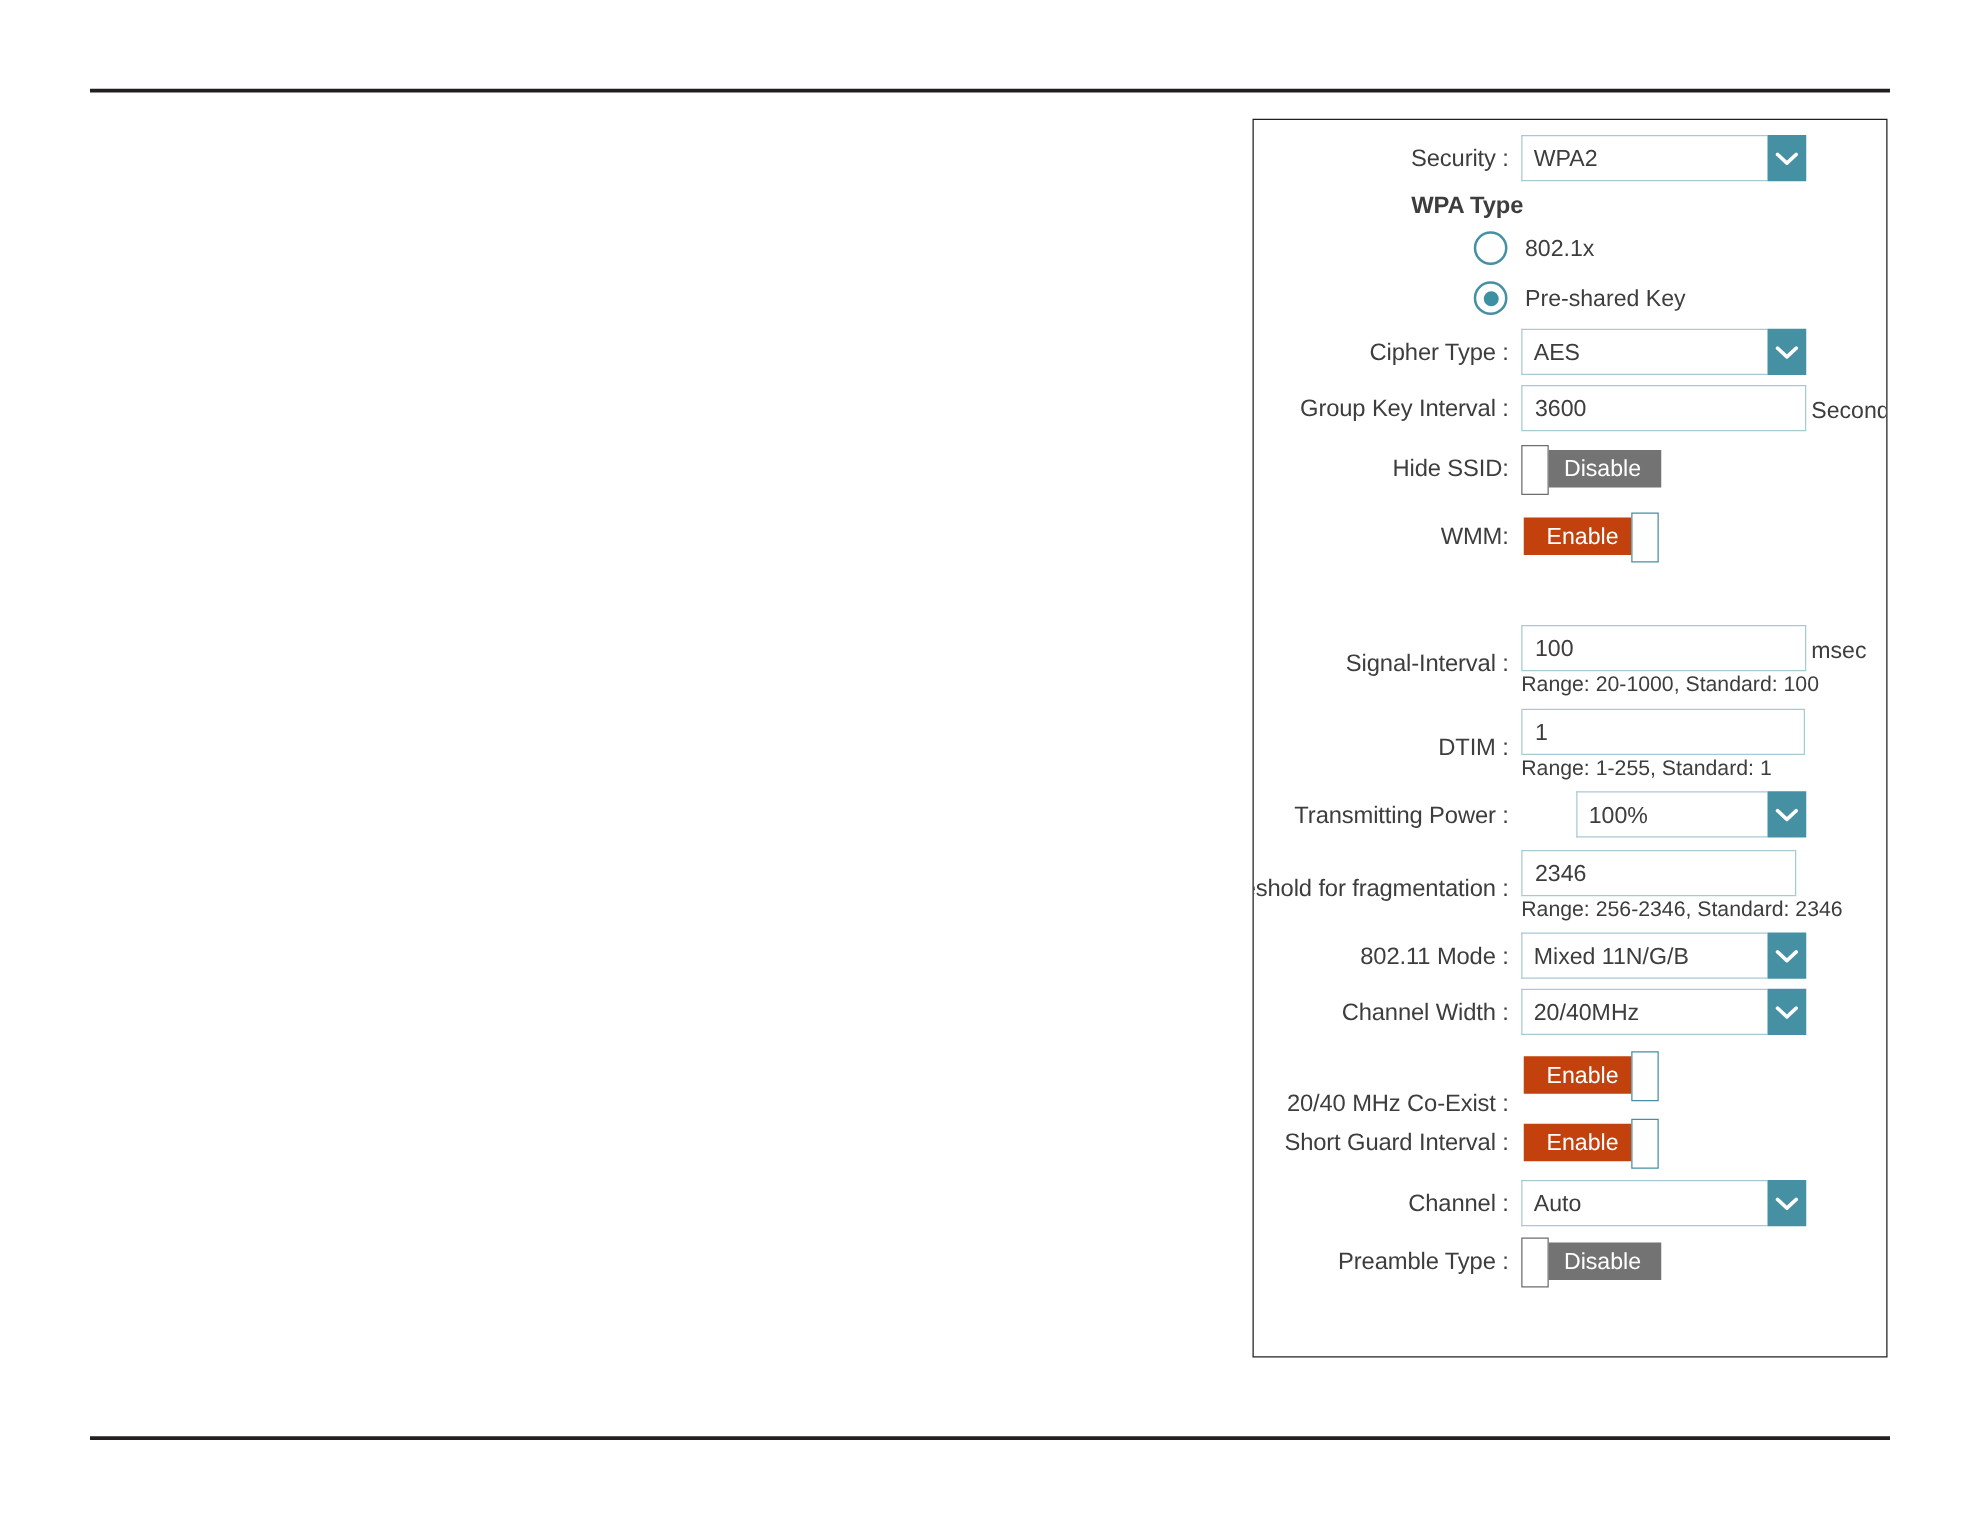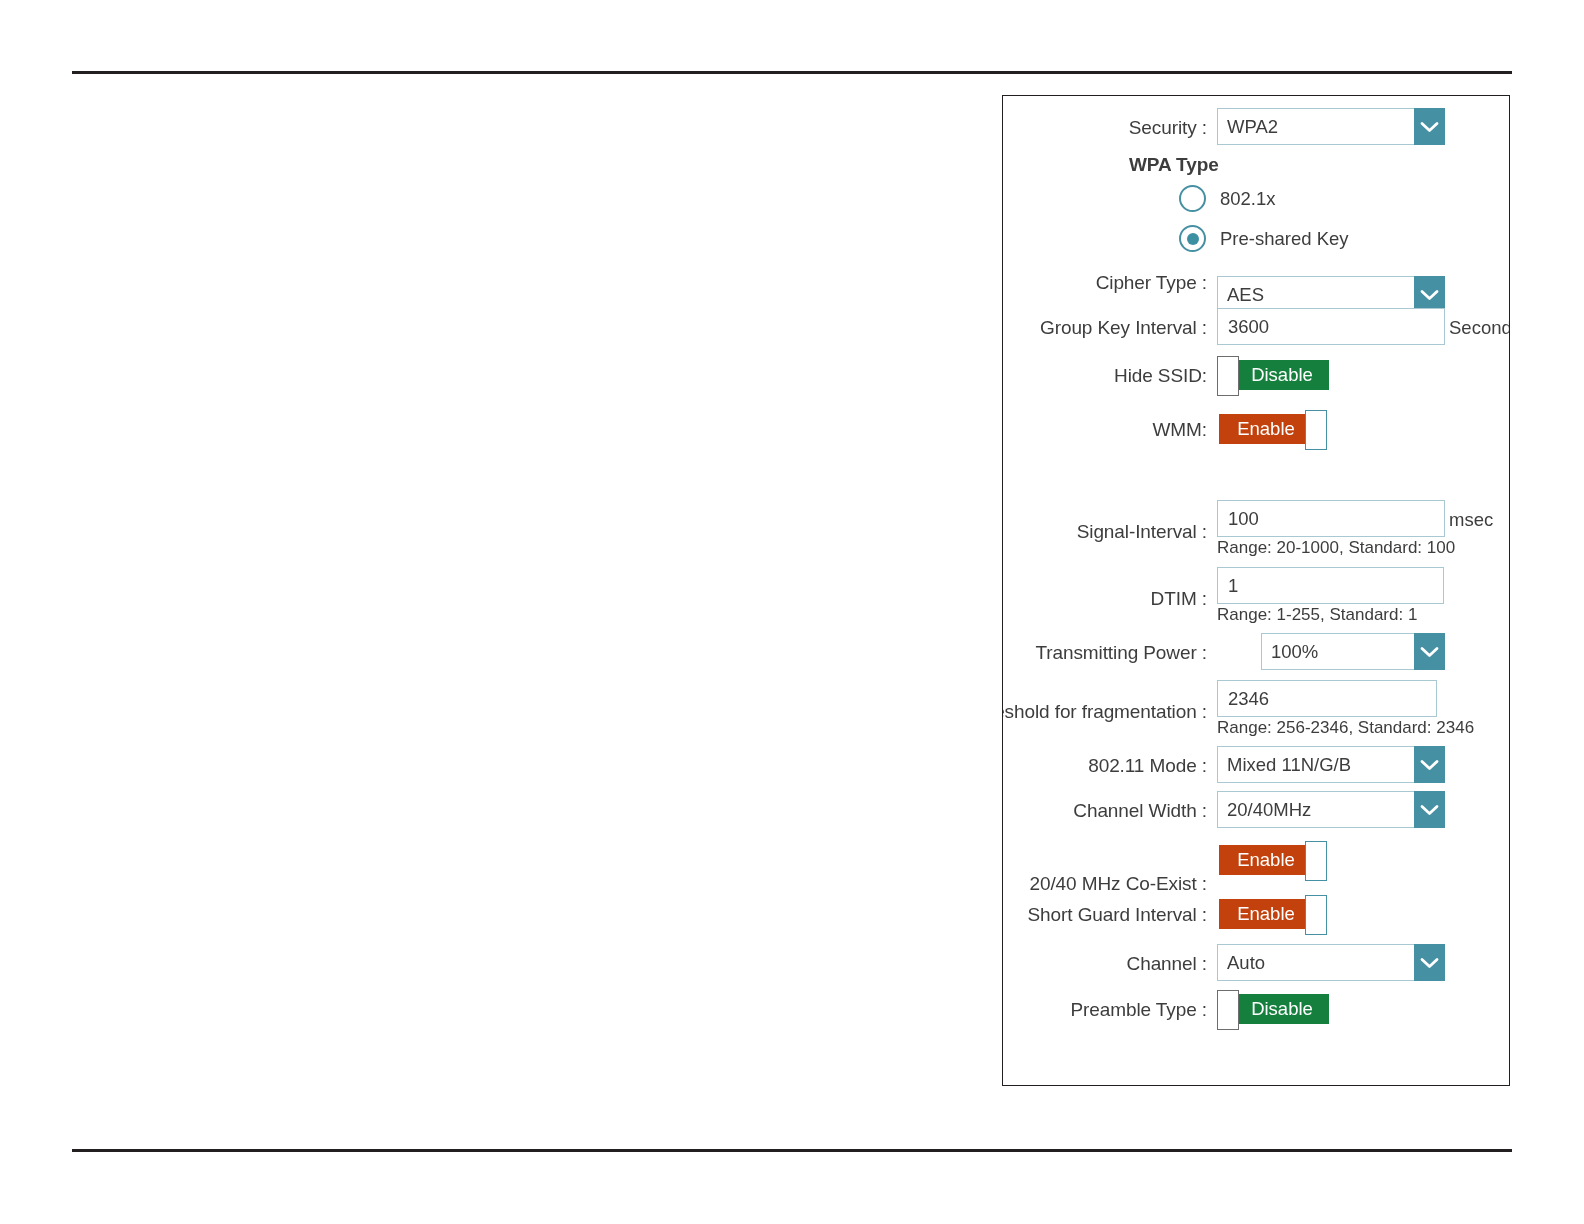--- a/index.html
+++ b/index.html
@@ -145,21 +145,21 @@
     width: 22px;
     height: 40px;
     background: #ffffff;
     border: 1.5px solid #4590a2;
     box-sizing: border-box;
   }
   
   .toggle.on .bar  { left: 2px; background: #c2410c; }
   .toggle.on .knob { left: 88px; }
   
-  .toggle.off .bar  { left: 18px; background: #15803d; }
+  .toggle.off .bar  { left: 18px; background: #737373; }
   .toggle.off .knob { left: 0px; border-color: #6d6d6d; }
 
   
   .radio-row {
     position: absolute;
     left: 0;
     display: flex;
     align-items: center;
   }
   .radio {
@@ -218,21 +218,21 @@
     <span class="radio-label">802.1x</span>
   </div>
 
   <div class="radio-row" style="top:129px; left:176px;align-items:center;">
     <span class="radio checked"></span>
     <span class="radio-label">Pre-shared Key</span>
   </div>
 
   <div class="row" style="top:167px;">
     <div class="label" style="top:9px;">Cipher Type :</div>
-    <div class="select" style="top:0px;margin-top:13px;">
+    <div class="select" style="top:0px;">
       <div class="sel-box">AES</div>
       <div class="sel-arrow">
         <svg width="19" height="12" viewBox="0 0 19 12" aria-hidden="true">
           <path d="M2 2.5 L9.5 9.5 L17 2.5" fill="none" stroke="#ffffff" stroke-width="2.8" stroke-linecap="round" stroke-linejoin="round"></path>
         </svg>
       </div>
     </div>
   </div>
 
   <div class="row" style="top:212px;">

